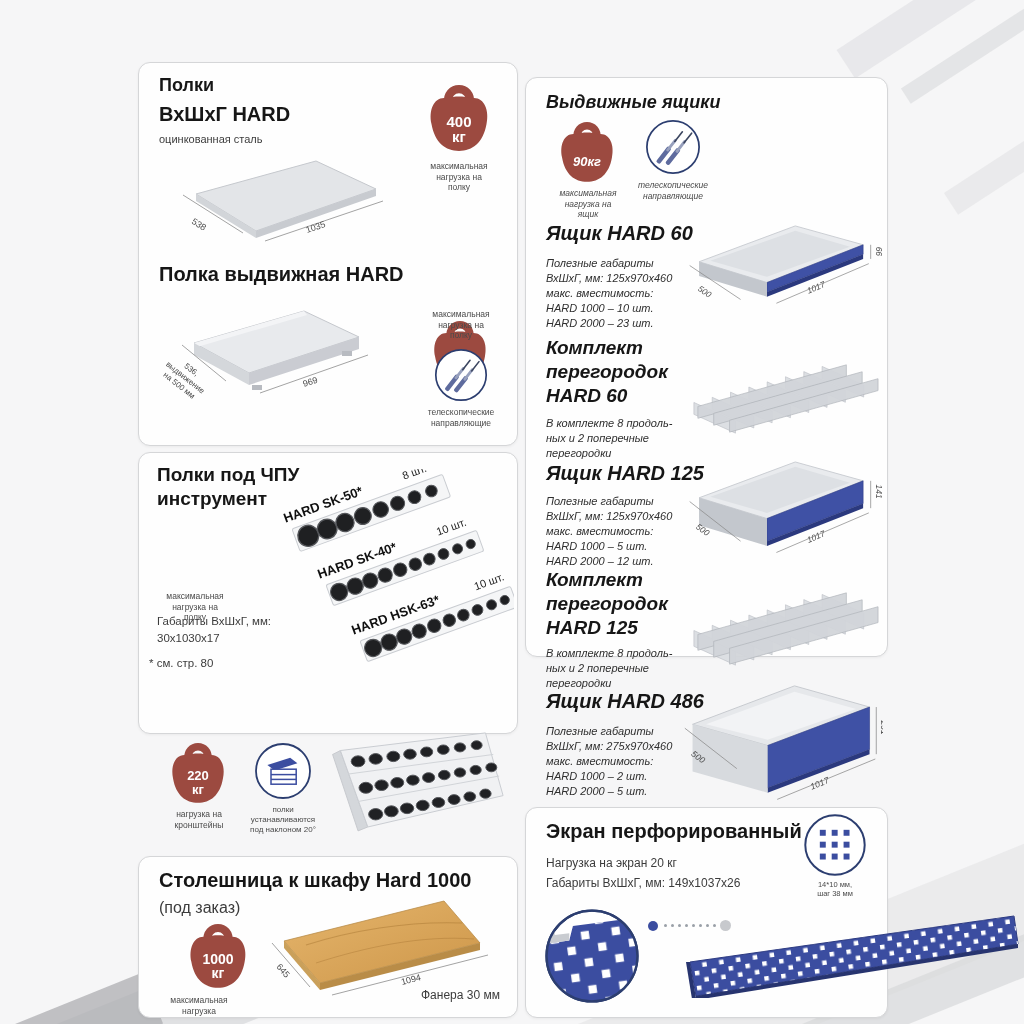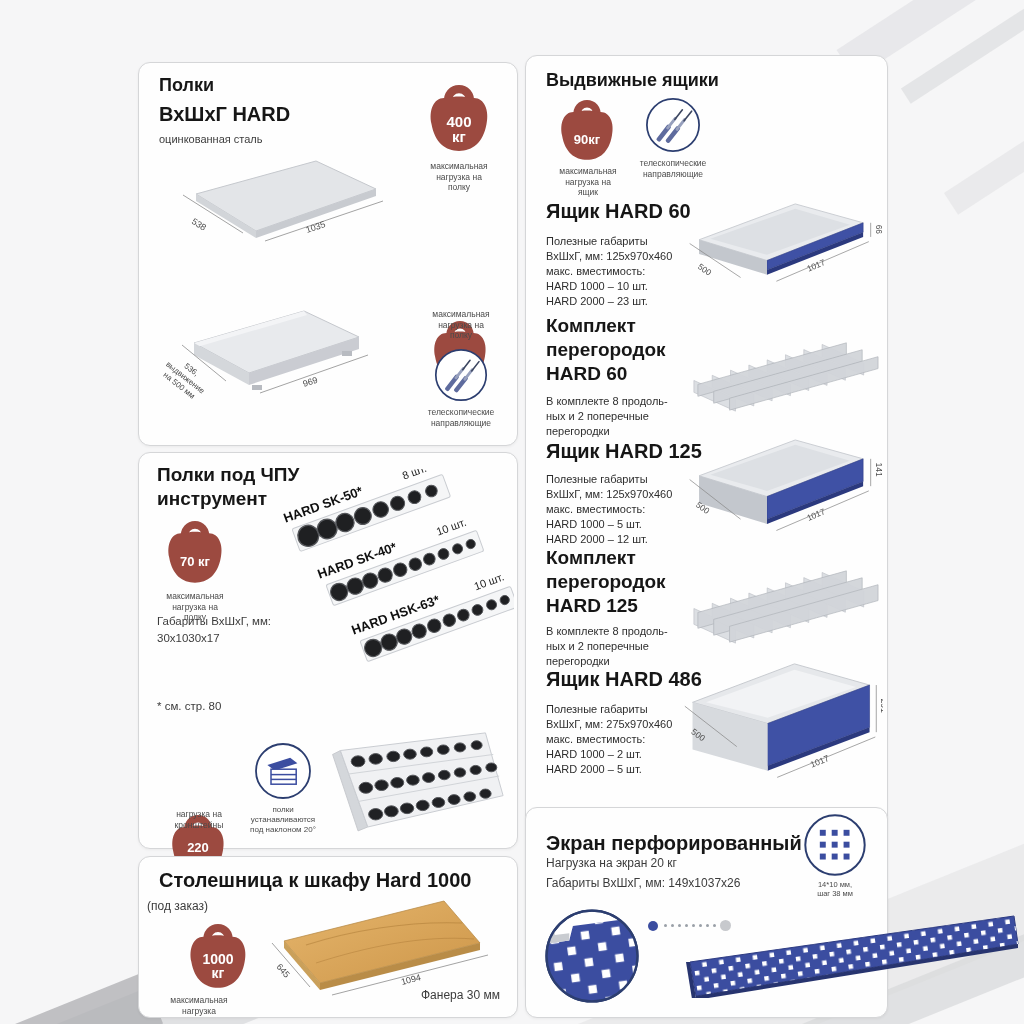--- a/index.html
+++ b/index.html
@@ -68,20 +68,21 @@
     <svg class="abs" style="left:22px;top:76px;" width="240" height="106" viewBox="0 0 240 106">
       <polygon points="35,55 155,22 215,50 95,92" fill="#e3e5e8" stroke="#c5c8cd" stroke-width="1"></polygon>
       <polygon points="95,92 215,50 215,57 95,99" fill="#c8cbd0"></polygon>
       <polygon points="35,55 95,92 95,99 35,62" fill="#d2d5d9"></polygon>
       <line class="dimline" x1="22" y1="56" x2="82" y2="94"></line>
       <text class="dim" transform="rotate(32 30,84)" x="30" y="84">538</text>
       <line class="dimline" x1="104" y1="102" x2="222" y2="62"></line>
       <text class="dim" transform="rotate(-18 146,94)" x="146" y="94">1035</text>
     </svg>
 
+    <div class="abs h-item" style="left:20px;top:200px;">Полка выдвижная HARD</div>
 
     <div class="abs kb" style="left:292px;top:172px;width:58px;height:70px;">
       <svg viewBox="0 0 100 118">
           <path class="kb-h" d="M33,38 C29,8 71,8 67,38"></path>
           <path class="kb-b" d="M31,30 C12,26 2,47 7,70 C12,99 29,112 50,112 C71,112 88,99 93,70 C98,47 88,26 69,30 C57,26 43,26 31,30 Z"></path>
         </svg>
       <div class="kb-label" style="font-size:13px;">90кг</div>
     </div>
     <div class="abs cap pre" style="left:272px;top:246px;width:100px;">максимальная
 нагрузка на
@@ -110,31 +111,24 @@
       <rect x="178" y="60" width="10" height="5" fill="#b8bbc1"></rect>
       <line class="dimline" x1="18" y1="54" x2="62" y2="90"></line>
       <line class="dimline" x1="96" y1="102" x2="204" y2="64"></line>
       <text class="dim" transform="rotate(-18 140,96)" x="140" y="96">969</text>
     </svg>
     <div class="abs cap pre" style="left:6px;top:300px;width:80px;transform:rotate(38deg);font-size:8px;">536,
 выдвижение
 на 500 мм</div>
   </div>
 
-  <div class="card" style="left:138px;top:452px;width:380px;height:397px;">
+  <div class="card" style="left:138px;top:452px;width:380px;height:282px;">
     <div class="abs h-item-sm pre" style="left:18px;top:10px;font-size:19px;">Полки под ЧПУ
 инструмент</div>
 
-    <div class="abs kb" style="left:26px;top:62px;width:60px;height:72px;">
-      <svg viewBox="0 0 100 118">
-          <path class="kb-h" d="M33,38 C29,8 71,8 67,38"></path>
-          <path class="kb-b" d="M31,30 C12,26 2,47 7,70 C12,99 29,112 50,112 C71,112 88,99 93,70 C98,47 88,26 69,30 C57,26 43,26 31,30 Z"></path>
-        </svg>
-      <div class="kb-label" style="font-size:13px;">70 кг</div>
-    </div>
     <div class="abs cap pre" style="left:8px;top:138px;width:96px;">максимальная
 нагрузка на
 полку</div>
 
     <svg class="abs" style="left:95px;top:16px;" width="280" height="200" viewBox="0 0 280 200">
       <g transform="translate(58,60) rotate(-20)">
         <text class="bar-name" x="-4" y="-8">HARD SK-50*</text>
         <text class="bar-count" x="122" y="-8">8 шт.</text>
         <rect x="0" y="0" width="160" height="24" rx="2" fill="#f5f6f7" stroke="#c9ccd1"></rect>
         <circle cx="13" cy="12" r="10.5" fill="#1f2022" stroke="#54565a" stroke-width="1.4"></circle>
@@ -173,21 +167,21 @@
         <circle cx="91" cy="11" r="6.2" fill="#1f2022" stroke="#54565a" stroke-width="1"></circle>
         <circle cx="106" cy="11" r="5.8" fill="#1f2022" stroke="#54565a" stroke-width="1"></circle>
         <circle cx="121" cy="11" r="5.4" fill="#1f2022" stroke="#54565a" stroke-width="0.9"></circle>
         <circle cx="136" cy="11" r="5.0" fill="#1f2022" stroke="#54565a" stroke-width="0.9"></circle>
         <circle cx="150" cy="11" r="4.6" fill="#1f2022" stroke="#54565a" stroke-width="0.9"></circle>
       </g>
     </svg>
 
     <div class="abs sub pre" style="left:18px;top:160px;font-size:11.5px;line-height:1.45;">Габариты ВхШхГ, мм:
 30х1030х17</div>
-    <div class="abs sub" style="left:18px;top:204px;font-size:11.5px;margin-top:43px;">* см. стр. 80</div>
+    <div class="abs sub" style="left:10px;top:204px;font-size:11.5px;">* см. стр. 80</div>
 
 
     <div class="abs kb" style="left:30px;top:284px;width:58px;height:70px;">
       <svg viewBox="0 0 100 118">
           <path class="kb-h" d="M33,38 C29,8 71,8 67,38"></path>
           <path class="kb-b" d="M31,30 C12,26 2,47 7,70 C12,99 29,112 50,112 C71,112 88,99 93,70 C98,47 88,26 69,30 C57,26 43,26 31,30 Z"></path>
         </svg>
       <div class="kb-label" style="font-size:13px;">220
 кг</div>
     </div>
@@ -233,21 +227,21 @@
       <ellipse cx="114" cy="90" rx="6.6" ry="5.3" fill="#202124" stroke="#54565a"></ellipse>
       <ellipse cx="130" cy="87" rx="6.4" ry="5.1" fill="#202124" stroke="#54565a"></ellipse>
       <ellipse cx="146" cy="84" rx="6.2" ry="5" fill="#202124" stroke="#54565a"></ellipse>
       <ellipse cx="162" cy="81" rx="6" ry="4.8" fill="#202124" stroke="#54565a"></ellipse>
       <ellipse cx="178" cy="78" rx="5.8" ry="4.7" fill="#202124" stroke="#54565a"></ellipse>
     </svg>
   </div>
 
   <div class="card" style="left:138px;top:856px;width:380px;height:162px;padding-left:20px;">
     <div class="abs h-item" style="left:20px;top:12px;">Столешница к шкафу Hard 1000</div>
-    <div class="abs sub" style="left:8px;top:42px;font-size:12px;">(под заказ)</div>
+    <div class="abs sub" style="left:20px;top:42px;font-size:16px;">(под заказ)</div>
 
     <div class="abs kb" style="left:28px;top:60px;width:62px;height:76px;">
       <svg viewBox="0 0 100 118">
           <path class="kb-h" d="M33,38 C29,8 71,8 67,38"></path>
           <path class="kb-b" d="M31,30 C12,26 2,47 7,70 C12,99 29,112 50,112 C71,112 88,99 93,70 C98,47 88,26 69,30 C57,26 43,26 31,30 Z"></path>
         </svg>
       <div class="kb-label" style="font-size:14px;">1000
 кг</div>
     </div>
     <div class="abs cap pre" style="left:12px;top:138px;width:96px;">максимальная
@@ -266,21 +260,21 @@
       <polygon points="66,100 226,60 226,67 66,107" fill="#b98c47"></polygon>
       <polygon points="30,58 66,100 66,107 30,65" fill="#caa05a"></polygon>
       <line class="dimline" x1="18" y1="60" x2="56" y2="104"></line>
       <text class="dim" transform="rotate(49 22,84)" x="22" y="84">645</text>
       <line class="dimline" x1="78" y1="112" x2="234" y2="72"></line>
       <text class="dim" transform="rotate(-14 148,102)" x="148" y="102">1094</text>
     </svg>
     <div class="abs sub" style="left:282px;top:131px;font-size:12px;">Фанера 30 мм</div>
   </div>
 
-  <div class="card" style="left:525px;top:55px;width:363px;height:940px;">
+  <div class="card" style="left:525px;top:77px;width:363px;height:580px;font-style:italic;">
     <div class="abs h-card" style="left:20px;top:14px;">Выдвижные ящики</div>
 
     <div class="abs kb" style="left:32px;top:38px;width:58px;height:70px;">
       <svg viewBox="0 0 100 118">
           <path class="kb-h" d="M33,38 C29,8 71,8 67,38"></path>
           <path class="kb-b" d="M31,30 C12,26 2,47 7,70 C12,99 29,112 50,112 C71,112 88,99 93,70 C98,47 88,26 69,30 C57,26 43,26 31,30 Z"></path>
         </svg>
       <div class="kb-label" style="font-size:13px;">90кг</div>
     </div>
     <div class="abs cap pre" style="left:14px;top:110px;width:96px;">максимальная
@@ -404,21 +398,21 @@
       <line class="dimline" x1="4" y1="50" x2="58" y2="92"></line>
       <text class="dim" transform="rotate(36 10,78)" x="10" y="78">500</text>
       <line class="dimline" x1="100" y1="124" x2="202" y2="82"></line>
       <text class="dim" transform="rotate(-22 136,114)" x="136" y="114">1017</text>
       <line class="dimline" x1="203" y1="28" x2="203" y2="77"></line>
       <text class="dim" transform="rotate(90 208,42)" x="208" y="42">291</text>
     </svg>
   </div>
 
   <div class="card" style="left:525px;top:807px;width:363px;height:211px;">
-    <div class="abs h-item" style="left:20px;top:12px;margin-top:12px;">Экран перфорированный</div>
+    <div class="abs h-item" style="left:20px;top:12px;">Экран перфорированный</div>
     <div class="abs sub" style="left:20px;top:48px;font-size:12px;">Нагрузка на экран 20 кг</div>
     <div class="abs sub" style="left:20px;top:68px;font-size:12px;">Габариты ВхШхГ, мм: 149х1037х26</div>
 
     <svg class="abs" style="left:276px;top:4px;" width="66" height="66" viewBox="0 0 100 100">
       <circle cx="50" cy="50" r="45" fill="#ffffff" stroke="#2c3e70" stroke-width="3"></circle>
       <g fill="#3b4da0">
         <rect x="27" y="27" width="9" height="9"></rect>
           <rect x="45" y="27" width="9" height="9"></rect>
           <rect x="63" y="27" width="9" height="9"></rect>
         <rect x="27" y="45" width="9" height="9"></rect>

